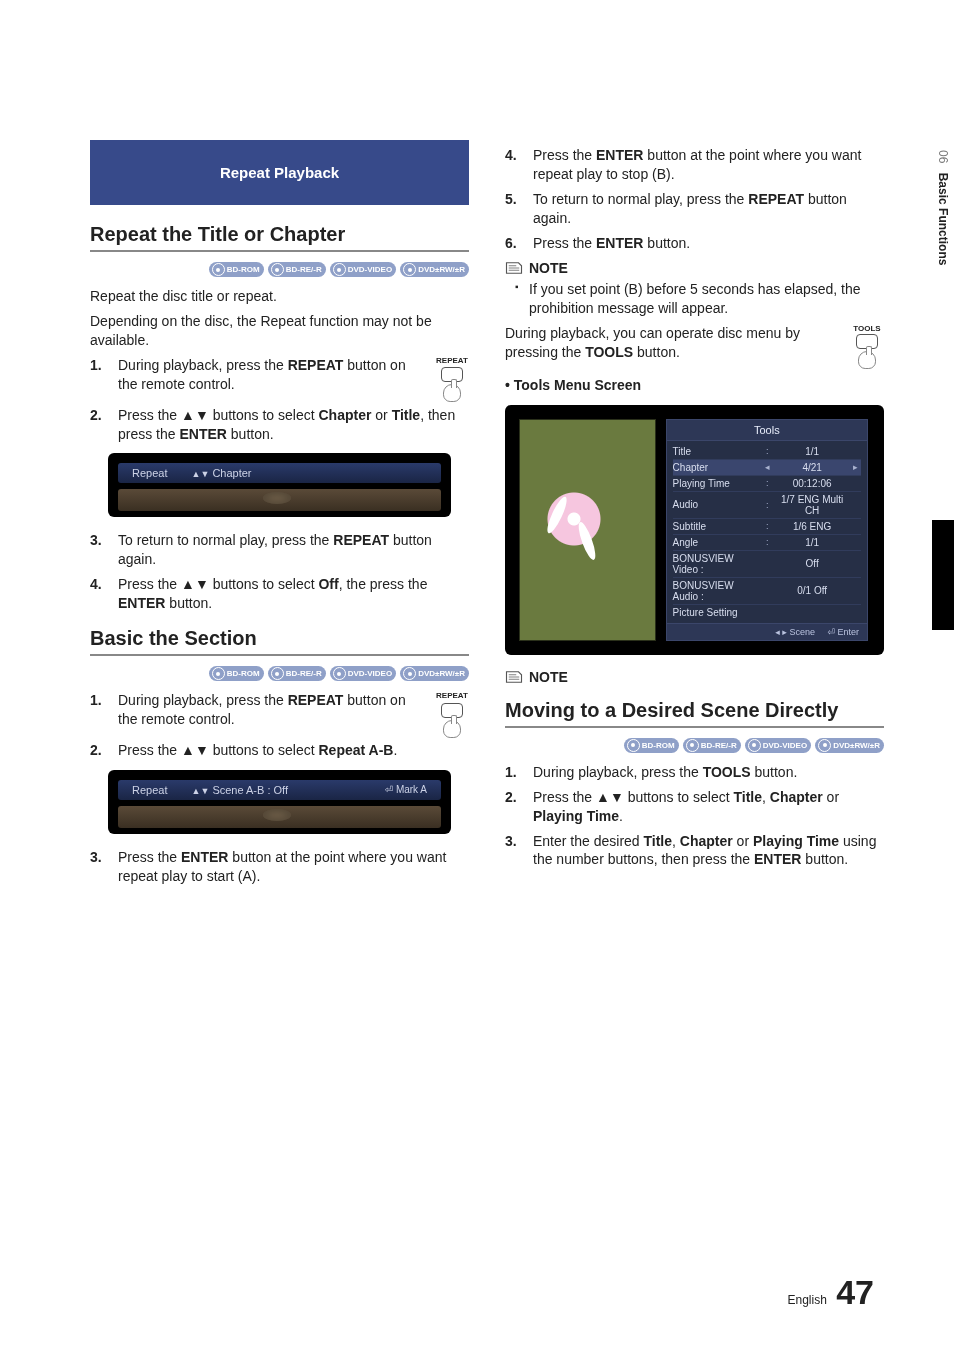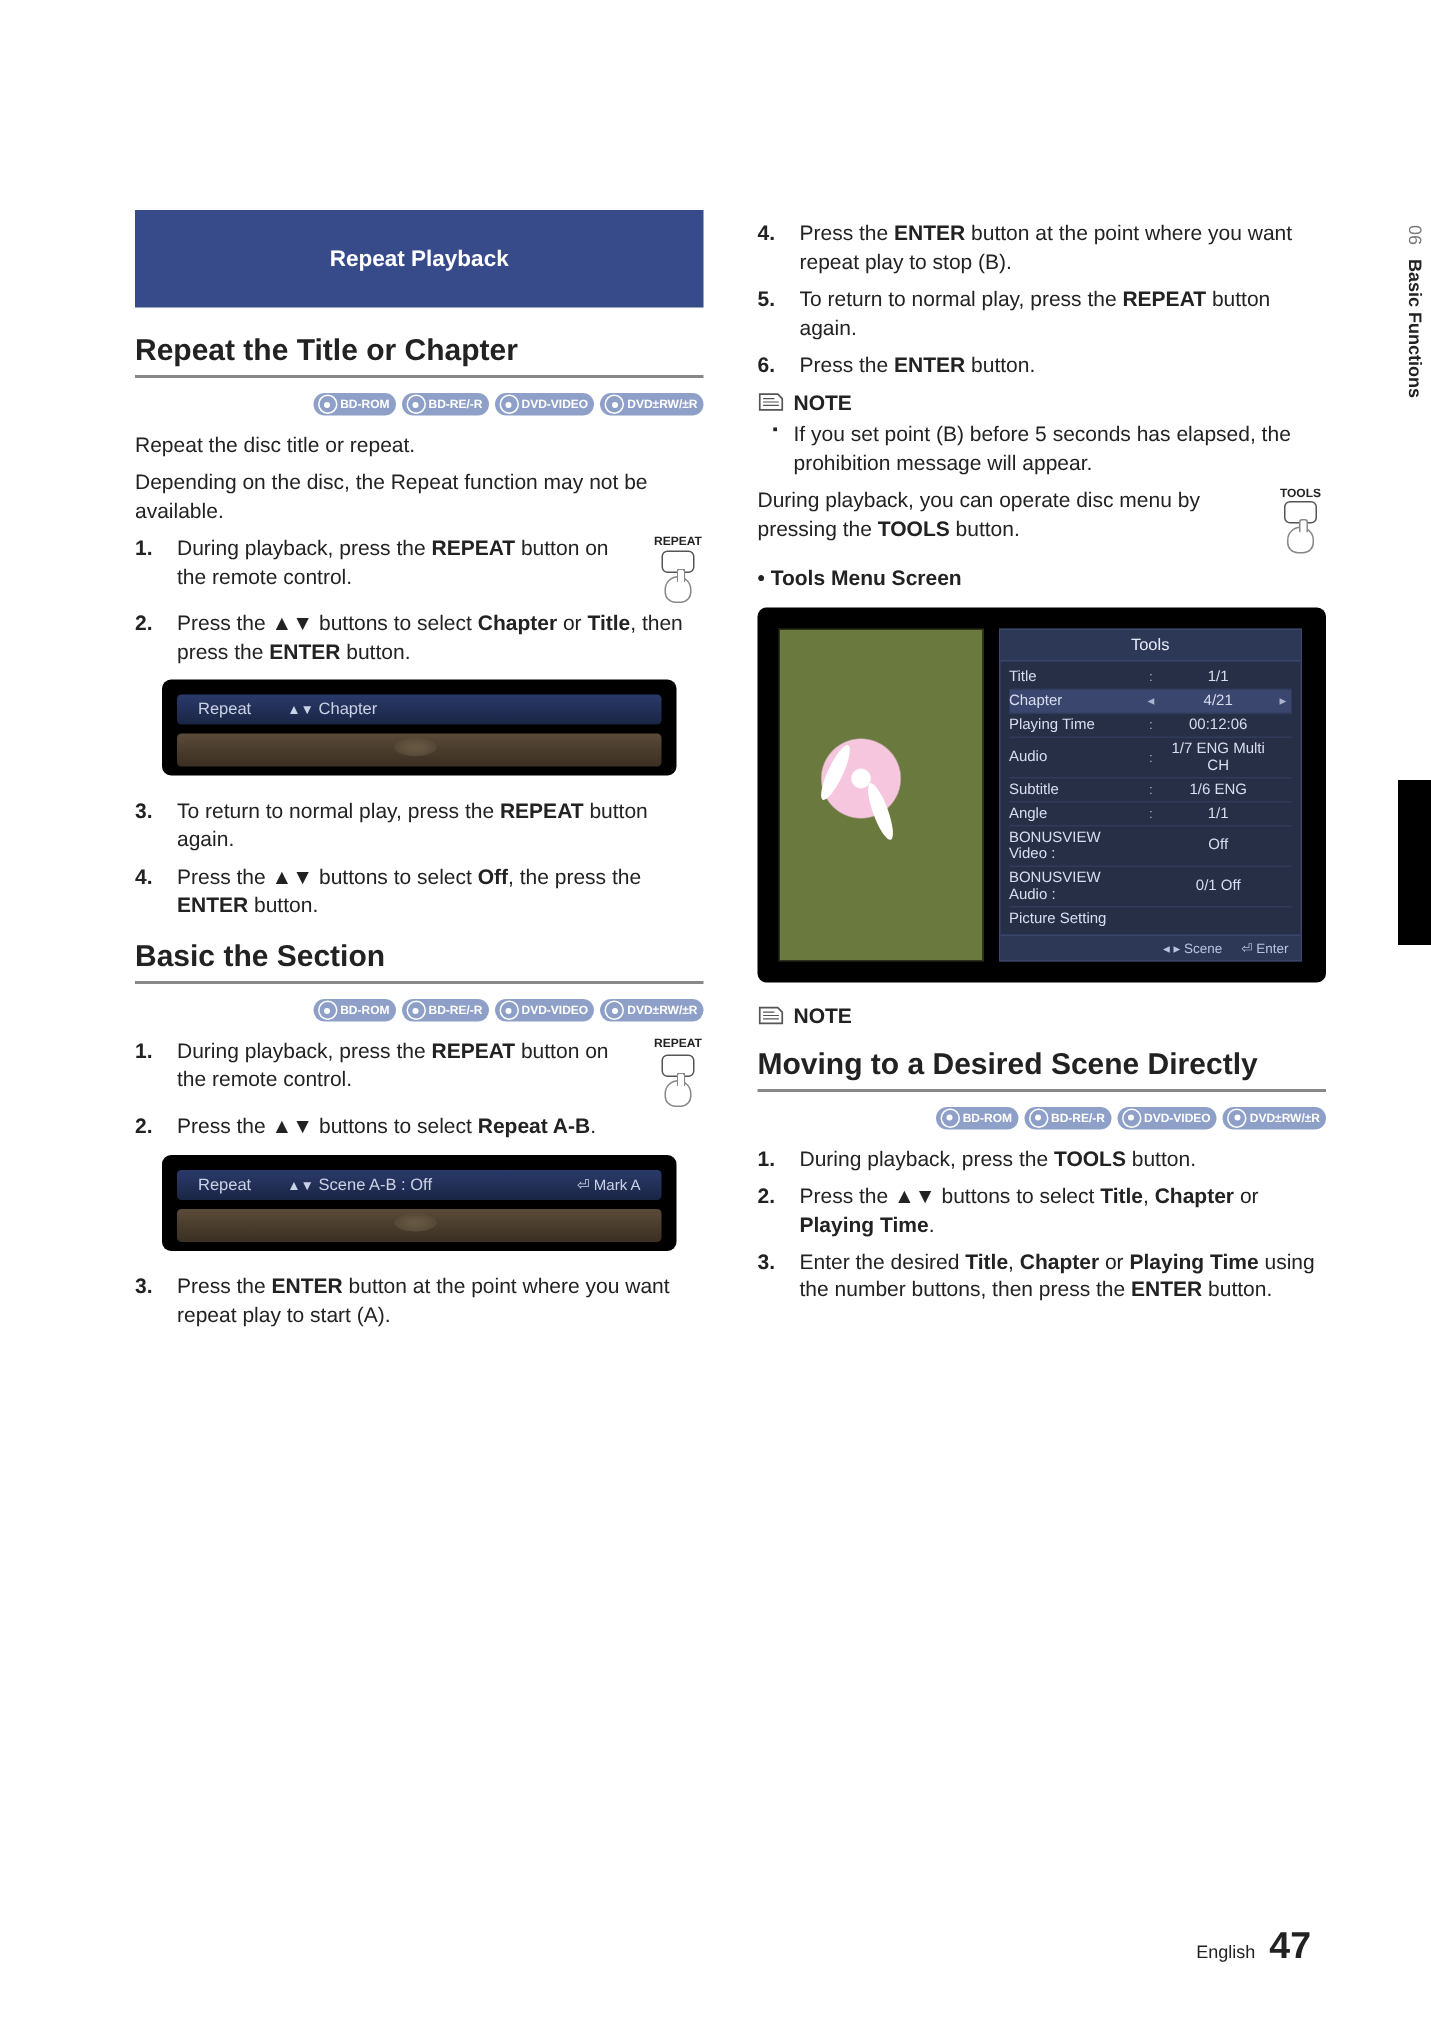--- a/index.html
+++ b/index.html
@@ -59,21 +59,21 @@
   .note-head svg { width: 18px; height: 14px; }
   .note-list { list-style: none; padding-left: 24px; }
   .note-list li { position: relative; margin: 4px 0; line-height: 1.35; }
   .note-list li::before { content: "▪"; position: absolute; left: -14px; top: 0; font-size: 10px; }
 
   .side-tab { position: absolute; right: 0; top: 146px; writing-mode: vertical-rl; font-size: 12px; line-height: 1.2; padding: 4px 4px; }
   .side-tab .pg { font-weight: normal; color: #7a7a7a; margin-bottom: 6px; }
   .black-tab { position: absolute; right: 0; top: 520px; width: 22px; height: 110px; background: #000; }
 
   .footer { position: absolute; bottom: 42px; right: 80px; font-size: 12px; }
-  .footer .pn { font-size: 25px; font-weight: bold; margin-left: 6px; }
+  .footer .pn { font-size: 34px; font-weight: bold; margin-left: 6px; }
 
   .bullet-heading { margin: 14px 0 6px; }
   .arrow-glyph { font-family: Arial; }
 </style>
 </head>
 <body>
 
 <div class="page">
 
   <div class="side-tab">

